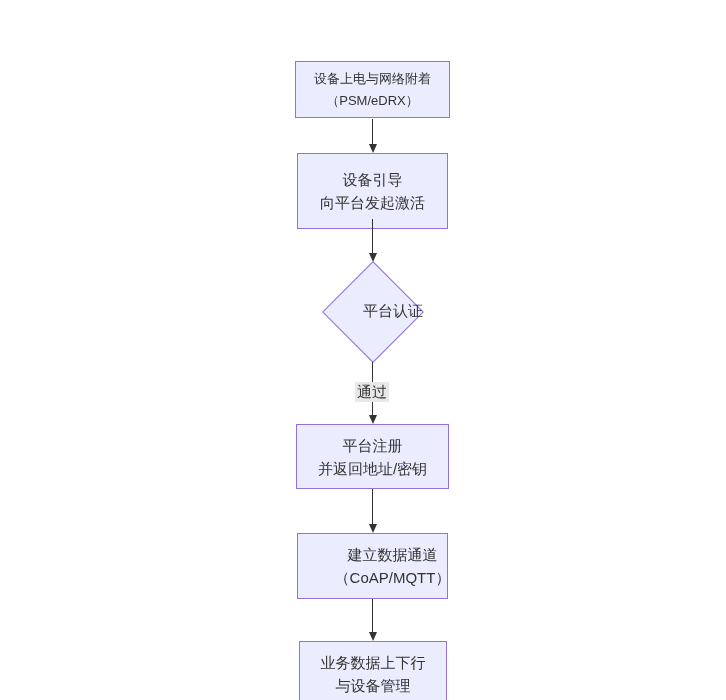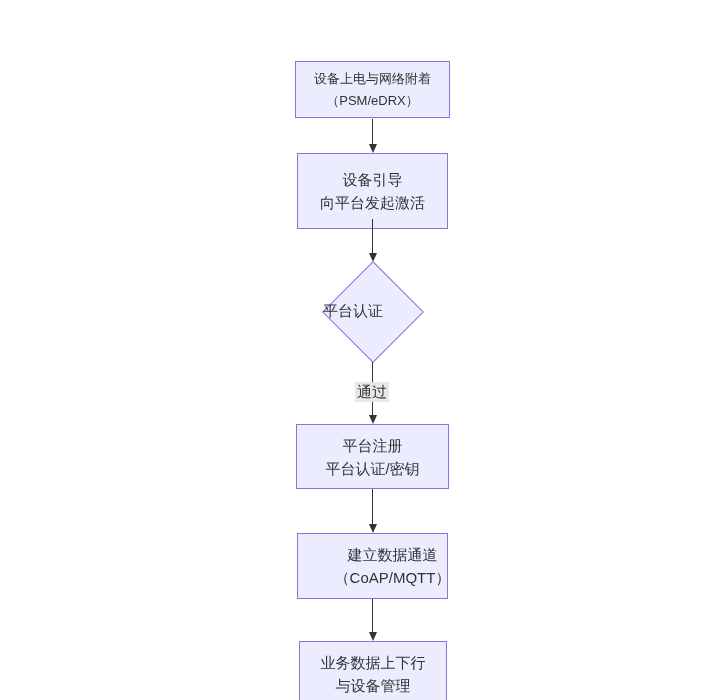--- a/index.html
+++ b/index.html
@@ -42,21 +42,21 @@
     width: 72px;
     height: 72px;
     background: var(--fill);
     border: 1px solid var(--stroke);
     transform: rotate(45deg);
   }
   .diamond-text {
     position: absolute;
     color: var(--text);
     font-size: 15px;
-    text-align: left;
+    text-align: right;
     white-space: nowrap;
   }
 
   .edge {
     position: absolute;
     left: 368px;
     width: 9px;
     display: flex;
     flex-direction: column;
     align-items: center;
@@ -115,21 +115,21 @@
   <div class="diamond-text" style="left:323px; top:262px; width:100px;">平台认证</div>
 
   <div class="edge" style="top:322px; height:62px;">
     <div class="edge-line"></div>
     <div class="edge-arrowhead"></div>
   </div>
   <div class="edge-label">通过</div>
 
   <div class="node" style="left:296px; top:384px; width:153px; height:65px;">
     <span>平台注册</span>
-    <span>平台认证/密钥</span>
+    <span>并返回地址/密钥</span>
   </div>
 
   <div class="edge" style="top:449px; height:44px;">
     <div class="edge-line"></div>
     <div class="edge-arrowhead"></div>
   </div>
 
   <div class="node" style="left:297px; top:493px; width:151px; height:66px;padding-left:40px;">
     <span>建立数据通道</span>
     <span>（CoAP/MQTT）</span>

